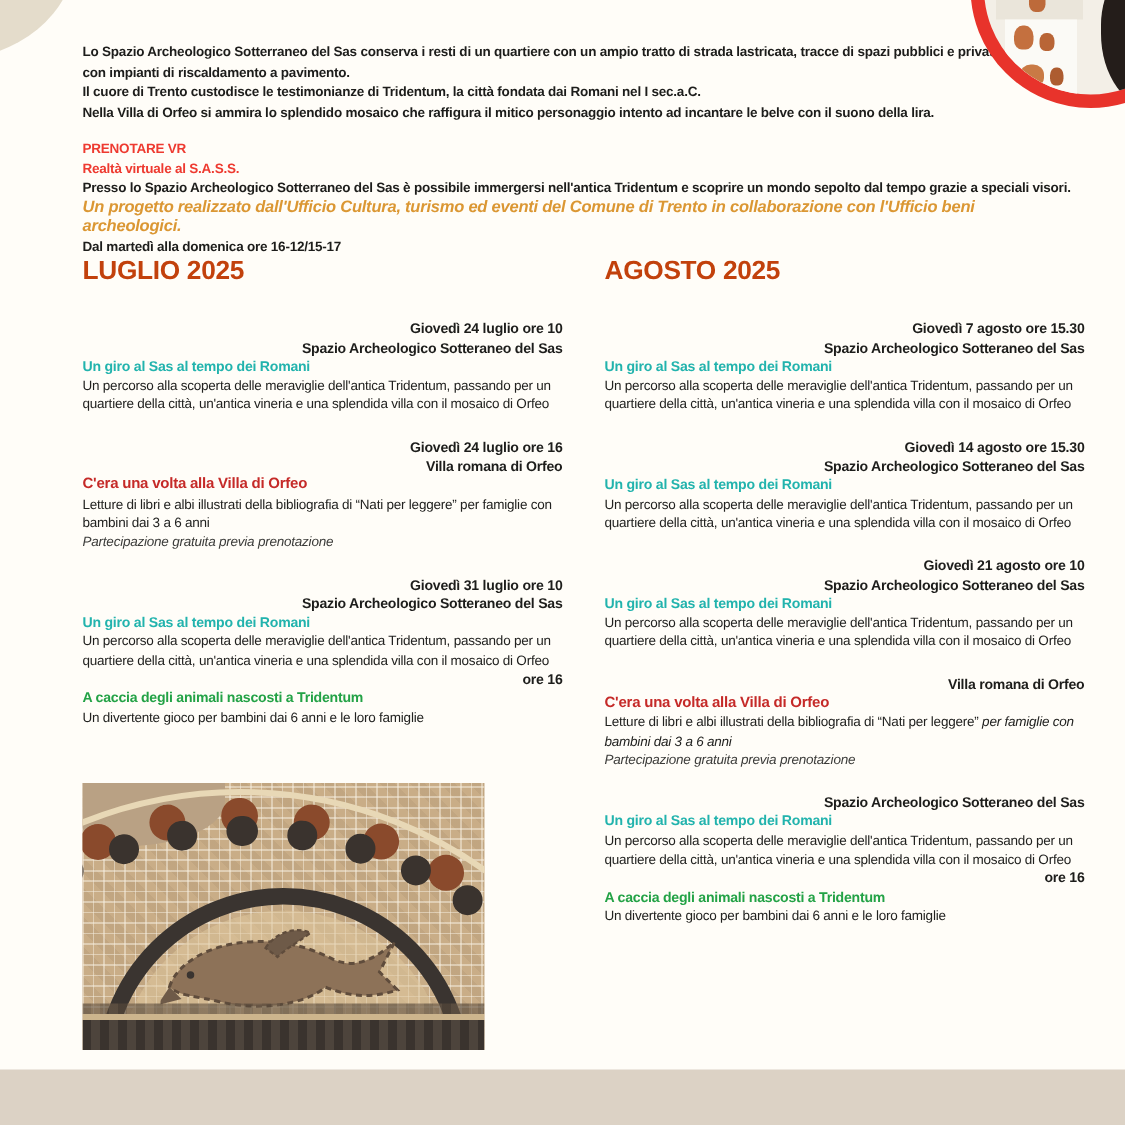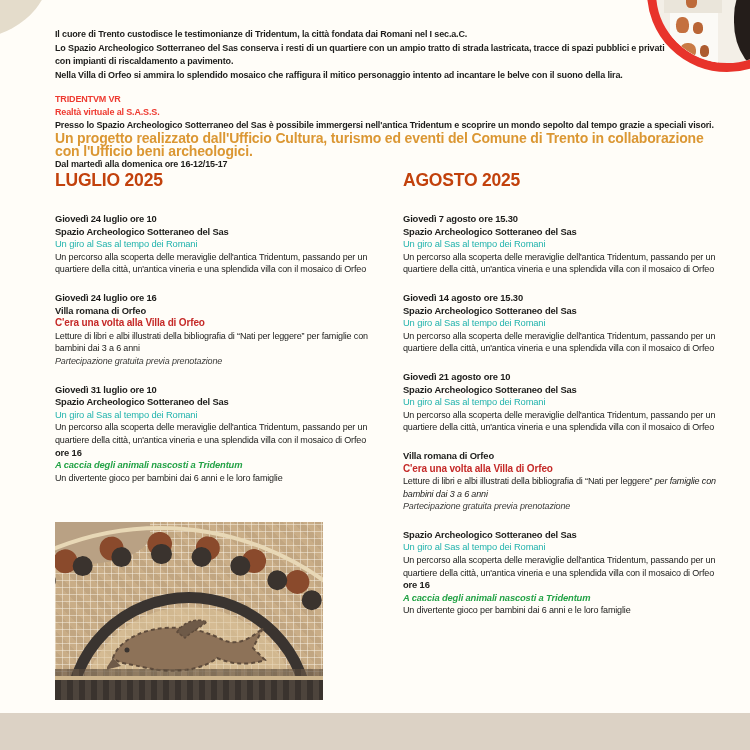--- a/index.html
+++ b/index.html
@@ -37,39 +37,39 @@
     background:#8a3a30; border-radius:40%; transform: rotate(12deg);
   }
 
   
   .intro { position:absolute; left:55px; top:28px; width:615px; z-index:1; }
   .intro p { font-size:9px; line-height:13.5px; font-weight:700; color:#1d1d1b; }
 
   .vr { position:absolute; left:55px; top:93px; width:660px; }
   .vr p { font-size:9px; line-height:13px; font-weight:700; color:#1d1d1b; }
   .vr .red { color:#ee3a30; }
-  .vr .orange { color:#db9733; font-size:14px; }
+  .vr .orange { color:#db9733; font-size:11px;font-style:italic; }
 
   
   .month-header {
     position:absolute; top:170px; margin:0;
     font-size:17.5px; font-weight:700; color:#c2410c; letter-spacing:-0.2px;
   }
   .month-luglio { left:55px; }
   .month-agosto { left:403px; }
 
   .events { position:absolute; top:213px; width:320px; }
   .events-left  { left:55px; }
   .events-right { left:403px; }
   .event { margin-bottom:16px; }
   .ln { font-size:9px; line-height:12.6px; color:#222220; }
-  .date, .place, .time { font-weight:700; font-size:9.4px; color:#1d1d1b; }
-  .title-teal  { font-weight:400; font-size:9.4px; color:#22b3ad; }
+  .date, .place, .time { font-weight:700; font-size:9.4px; color:#1d1d1b;text-align:right; }
+  .title-teal  { font-weight:700; font-size:9.4px; color:#22b3ad; }
   .title-red   { font-weight:700; font-size:10px; color:#c52a28; }
-  .title-green { font-weight:700; font-size:9.4px; color:#23a246;font-style:italic; }
+  .title-green { font-weight:700; font-size:9.4px; color:#23a246; }
   .desc-italic { font-style:italic; color:#3c3c3a; }
   .it { font-style:italic; }
 
   
   .mosaic {
     position:absolute; left:55px; top:522px; width:268px; height:178px;
     background:#c9ad87; overflow:hidden;
   }
   .mosaic .grid {
     position:absolute; inset:0;
@@ -122,27 +122,27 @@
     <div class="pot pot2"></div>
     <div class="pot pot3"></div>
     <div class="pot pot4"></div>
 
     <div class="person-hair"></div>
     <div class="hair-streak"></div>
 
   </div>
 
   <div class="intro">
+    <p>Lo Spazio Archeologico Sotterraneo del Sas conserva i resti di un quartiere con un ampio tratto di strada lastricata, tracce di spazi pubblici e privati con impianti di riscaldamento a pavimento.</p>
     <p>Il cuore di Trento custodisce le testimonianze di Tridentum, la città fondata dai Romani nel I sec.a.C.</p>
-    <p>Lo Spazio Archeologico Sotterraneo del Sas conserva i resti di un quartiere con un ampio tratto di strada lastricata, tracce di spazi pubblici e privati con impianti di riscaldamento a pavimento.</p>
     <p>Nella Villa di Orfeo si ammira lo splendido mosaico che raffigura  il mitico personaggio  intento ad incantare le belve con il suono della lira.</p>
   </div>
 
   <div class="vr">
-    <p class="red">TRIDENTVM VR</p>
+    <p class="red">PRENOTARE VR</p>
     <p class="red">Realtà virtuale al S.A.S.S.</p>
     <p>Presso lo Spazio Archeologico Sotterraneo del Sas è possibile immergersi nell'antica Tridentum e scoprire un mondo sepolto dal tempo grazie a speciali visori.</p>
     <p class="orange">Un progetto realizzato dall'Ufficio Cultura, turismo ed eventi del Comune di Trento in collaborazione con l'Ufficio beni archeologici.</p>
     <p>Dal martedì alla domenica ore 16-12/15-17</p>
   </div>
 
   <h2 class="month-header month-luglio">LUGLIO 2025</h2>
   <h2 class="month-header month-agosto">AGOSTO 2025</h2>
 
   <div class="events events-left">

